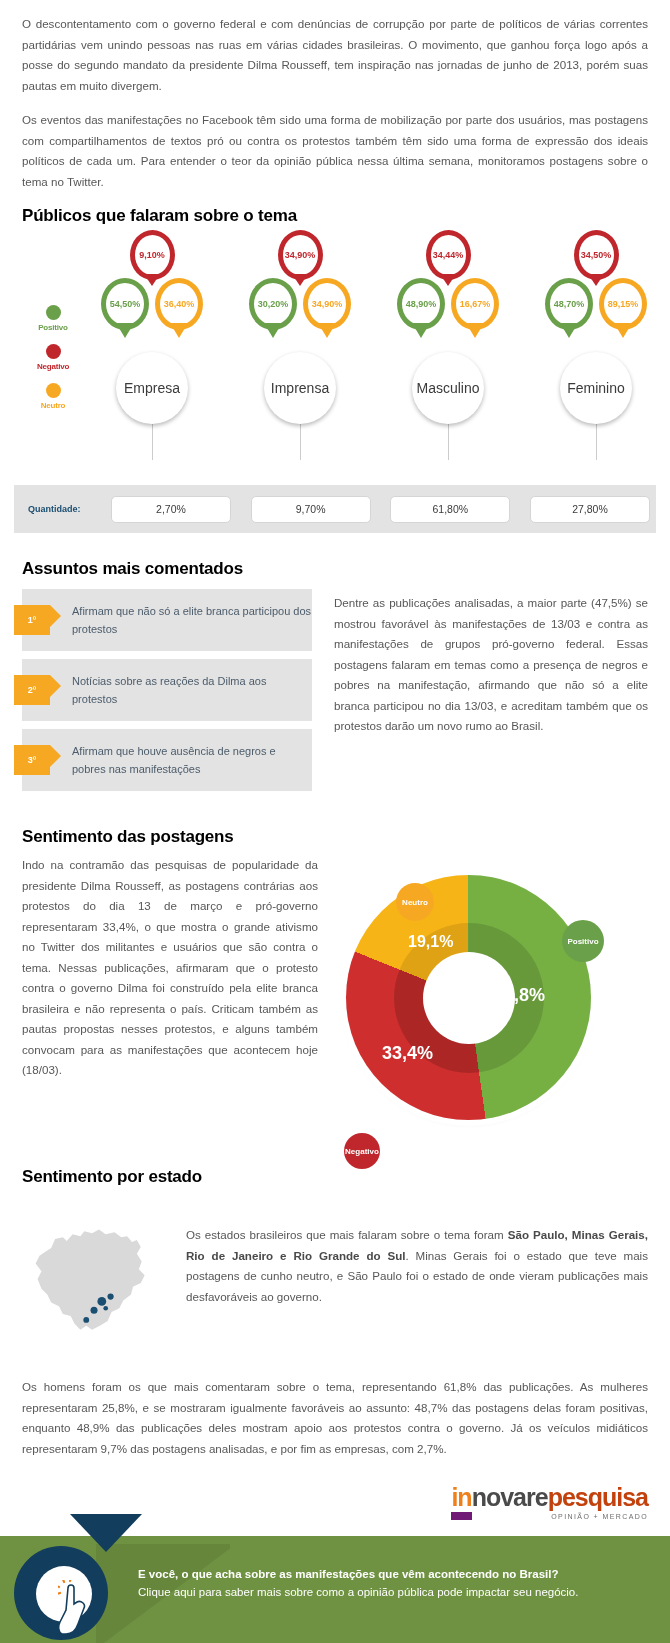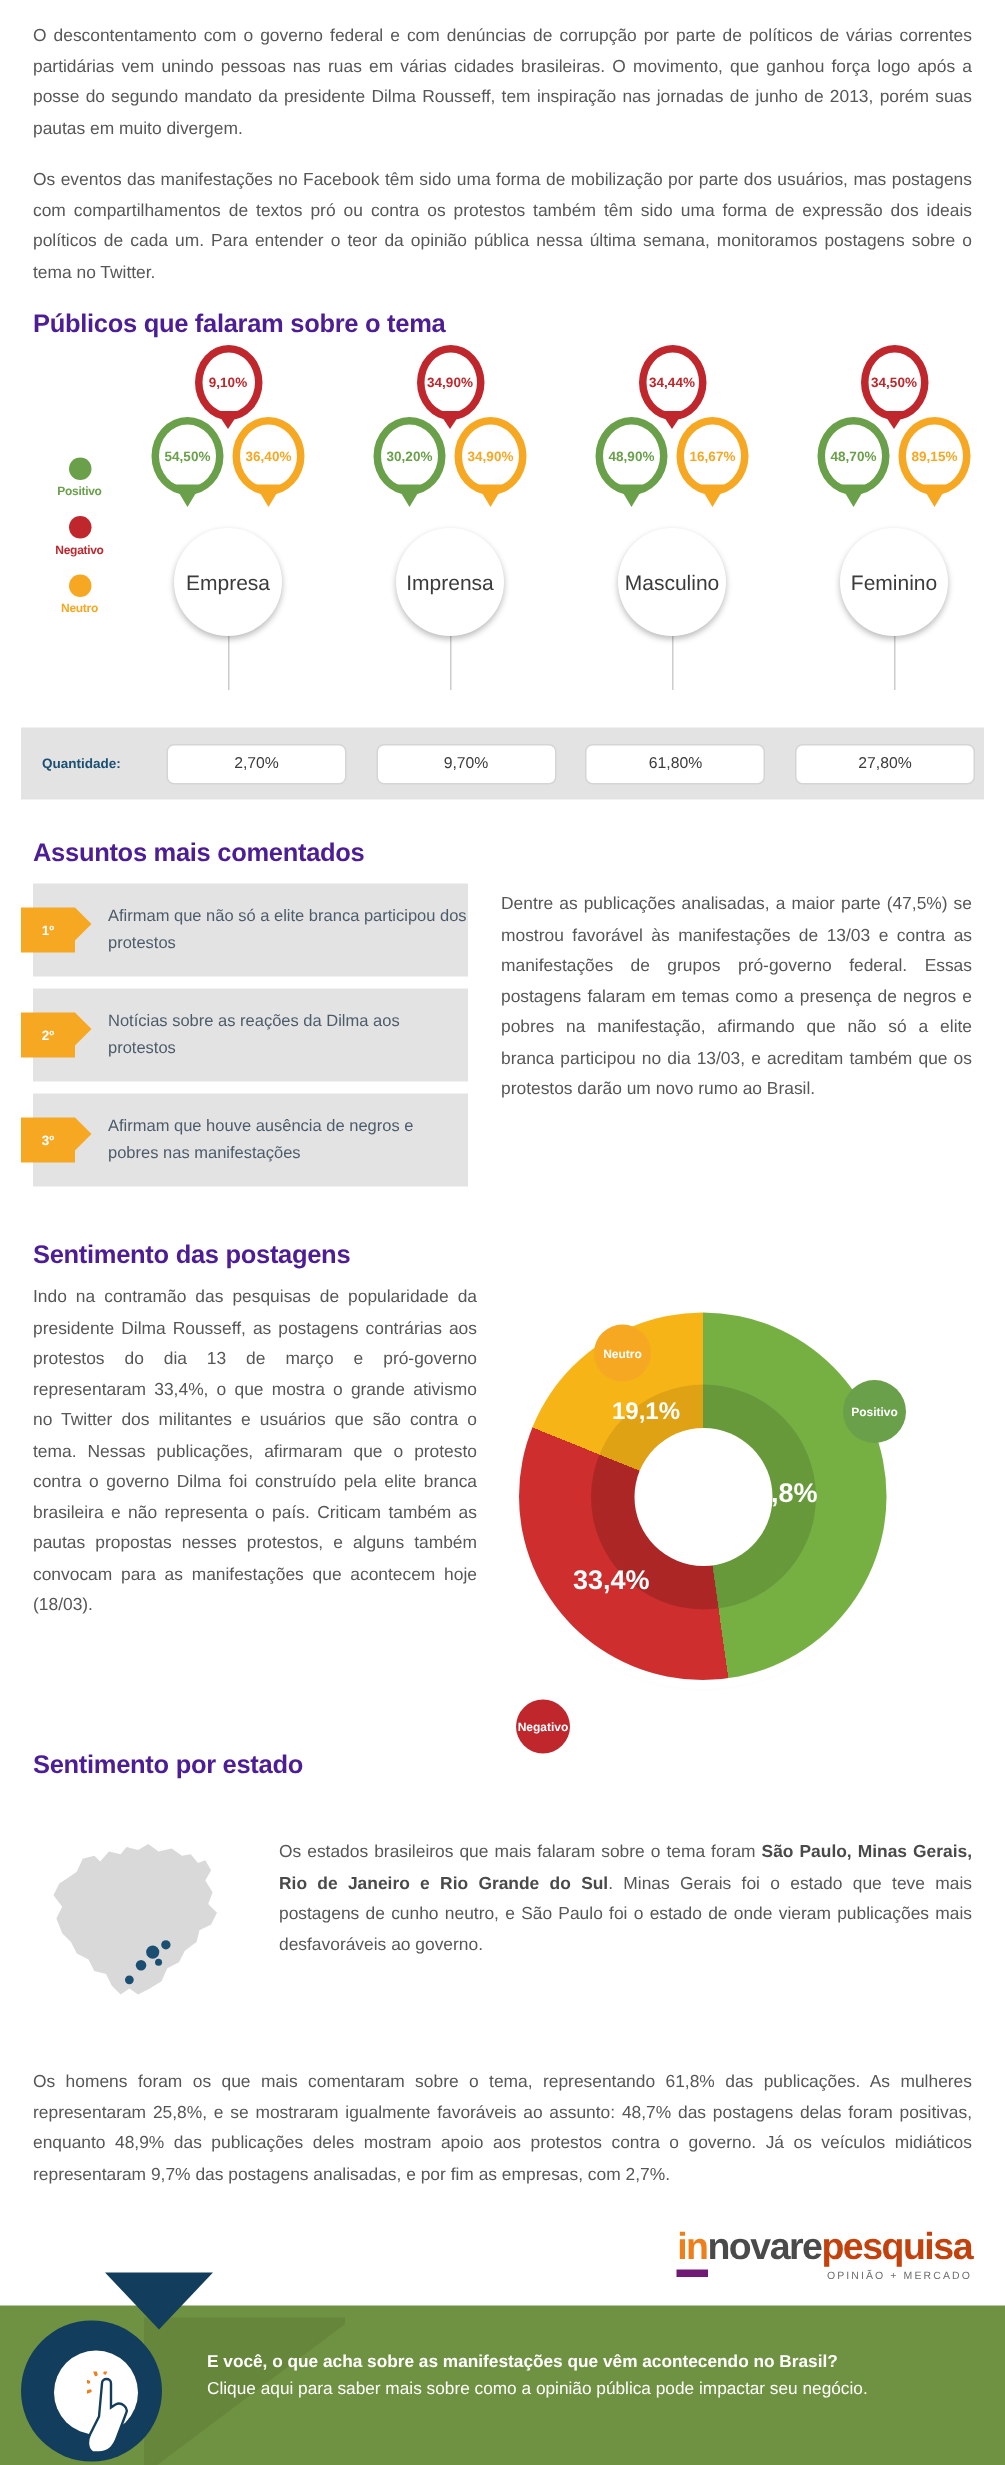--- a/index.html
+++ b/index.html
@@ -27,21 +27,21 @@
     font-size:11.6px;
     line-height:20.5px;
     text-align:justify;
     color:#575757;
   }
   h2.section-title{
     margin:0;
     padding:0 22px;
     font-size:17px;
     font-weight:bold;
-    color:#4c1d95;
+    color:#000000;
     letter-spacing:-0.2px;
   }
 
   
   .sec-publicos{ margin-top:14px; }
   .publicos-wrap{
     position:relative;
     height:255px;
     margin-top:4px;
   }
@@ -309,21 +309,21 @@
 
   
   .logo-row{
     display:flex;
     justify-content:flex-end;
     padding:0 22px;
     margin-top:26px;
   }
   .logo{ text-align:right; }
   .logo-main{ font-size:25px; font-weight:bold; letter-spacing:-1px; line-height:25px;}
-  .logo-in{ color:#ef7f1a; border-bottom:5px solid #701a75; padding-bottom:1px;}
+  .logo-in{ color:#ef7f1a; border-bottom:8px solid #701a75; padding-bottom:1px;}
   .logo-novare{ color:#4a4a4a;}
   .logo-pesquisa{ color:#c2410c;}
   .logo-sub{ font-size:7px; color:#6d6d6d; letter-spacing:1.4px; margin-top:3px;}
 
   
   .cta{
     position:relative;
     margin-top:16px;
     background:#6f9242;
     height:113px;

